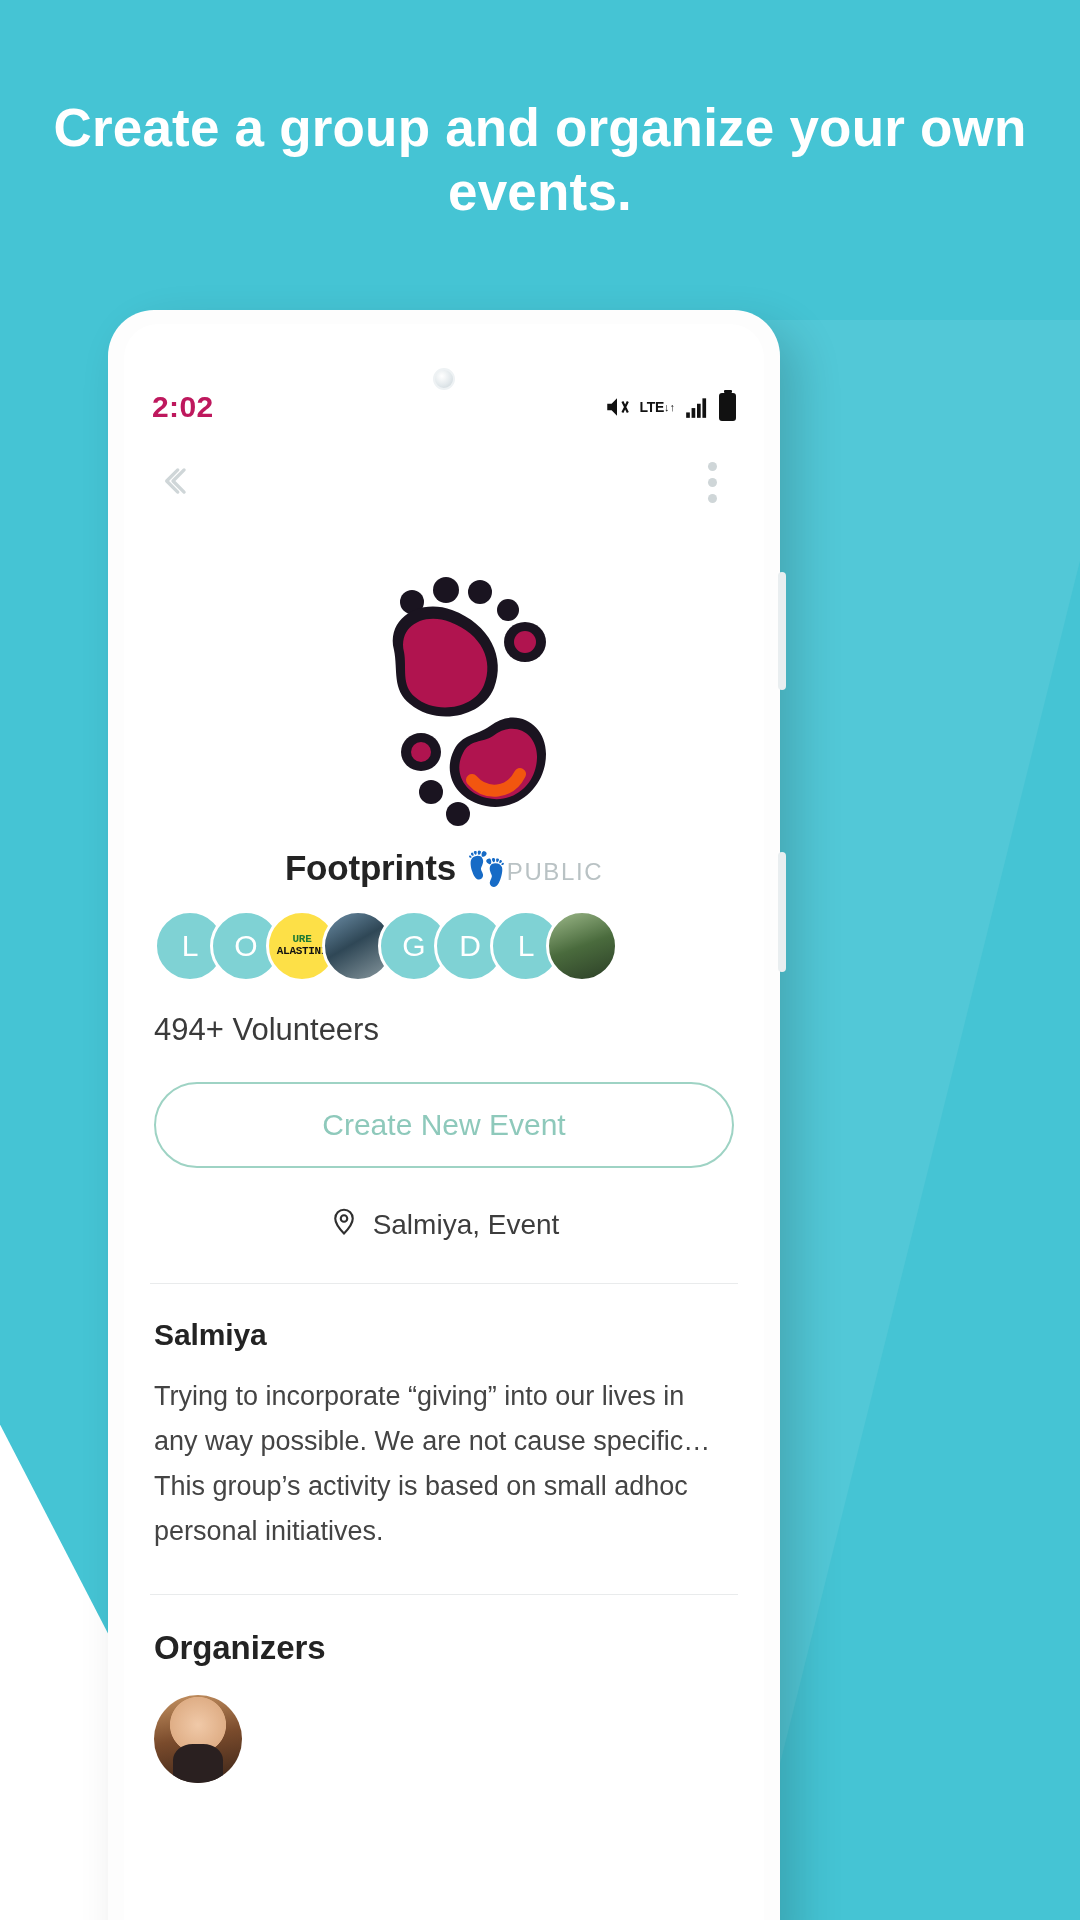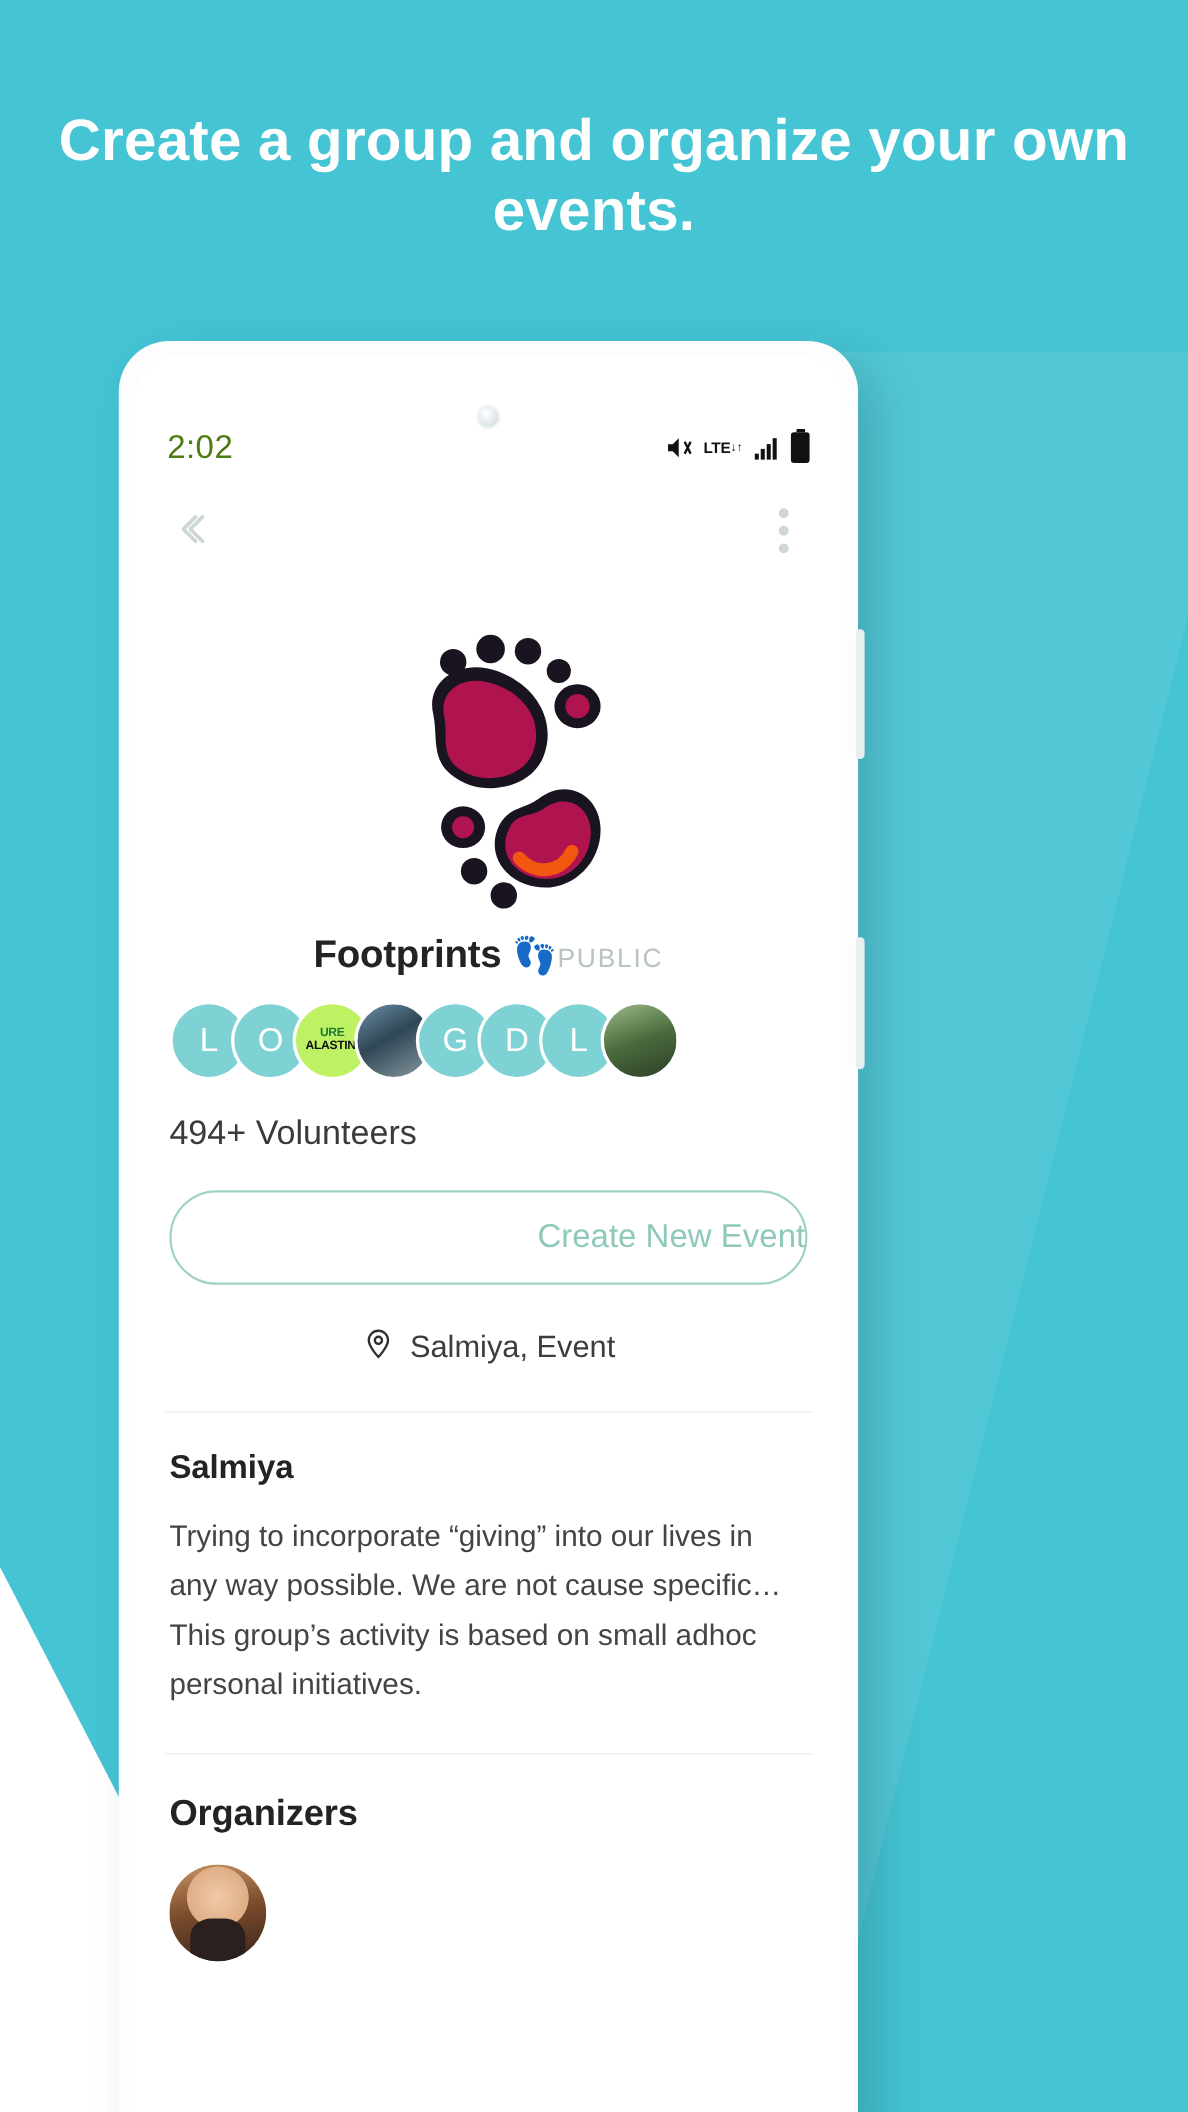--- a/index.html
+++ b/index.html
@@ -89,22 +89,22 @@
     position: absolute;
     left: 0; right: 0; top: 58px;
     height: 50px;
     display: flex;
     align-items: center;
     justify-content: space-between;
     padding: 0 28px;
   }
   .status-time {
     font-size: 30px;
-    font-weight: 400;
-    color: #4d7c0f;
+    font-weight: 700;
+    color: #be185d;
     letter-spacing: 0.4px;
   }
   .status-icons {
     display: flex;
     align-items: center;
     gap: 9px;
   }
   .ic-mute svg, .ic-signal svg { display: block; }
   .ic-lte {
     display: flex; flex-direction: row; align-items: center;
@@ -189,21 +189,21 @@
   .avatar {
     width: 72px; height: 72px; border-radius: 50%;
     margin-right: -16px;
     border: 3px solid #ffffff;
     display: flex; align-items: center; justify-content: center;
     font-size: 30px; color: #ffffff; font-weight: 400;
     overflow: hidden; position: relative;
     flex: none;
   }
   .avatar.letter { background: #7fd2d4; }
-  .avatar.ph-white { background: #bef264; }
+  .avatar.ph-white { background: #fde047; font-family: Liberation Mono, monospace; }
   .avatar.ph-photo1 { background: linear-gradient(150deg, #6d8fa8 0%, #2f4756 45%, #8a9aa0 100%); }
   .avatar.ph-photo2 { background: linear-gradient(160deg, #9db98a 0%, #4a6b3d 50%, #2c3f27 100%); }
   .flag-badge {
     position: absolute; inset: 0;
     display: flex; flex-direction: column;
     align-items: center; justify-content: center;
     font-size: 11px; font-weight: 700; line-height: 1.05;
     color: #0f7b2f; text-align: center; letter-spacing: -0.3px;
   }
   .flag-badge .l1 { color: #1d7a33; }
@@ -219,21 +219,20 @@
   .cta {
     display: block; width: 100%;
     height: 86px;
     border: 2px solid #9ed3c4;
     border-radius: 44px;
     background: #ffffff;
     color: #8ec9bb;
     font-size: 30px;
     font-family: "Liberation Sans", sans-serif;
     cursor: pointer;
-    text-align: right;
   }
 
   
   .location {
     display: flex; align-items: center; justify-content: center;
     gap: 14px;
     padding: 38px 0 0 0;
     font-size: 28px; color: #3d3d3d;
   }
   .pin { color: #2f2f2f; display: block; }

